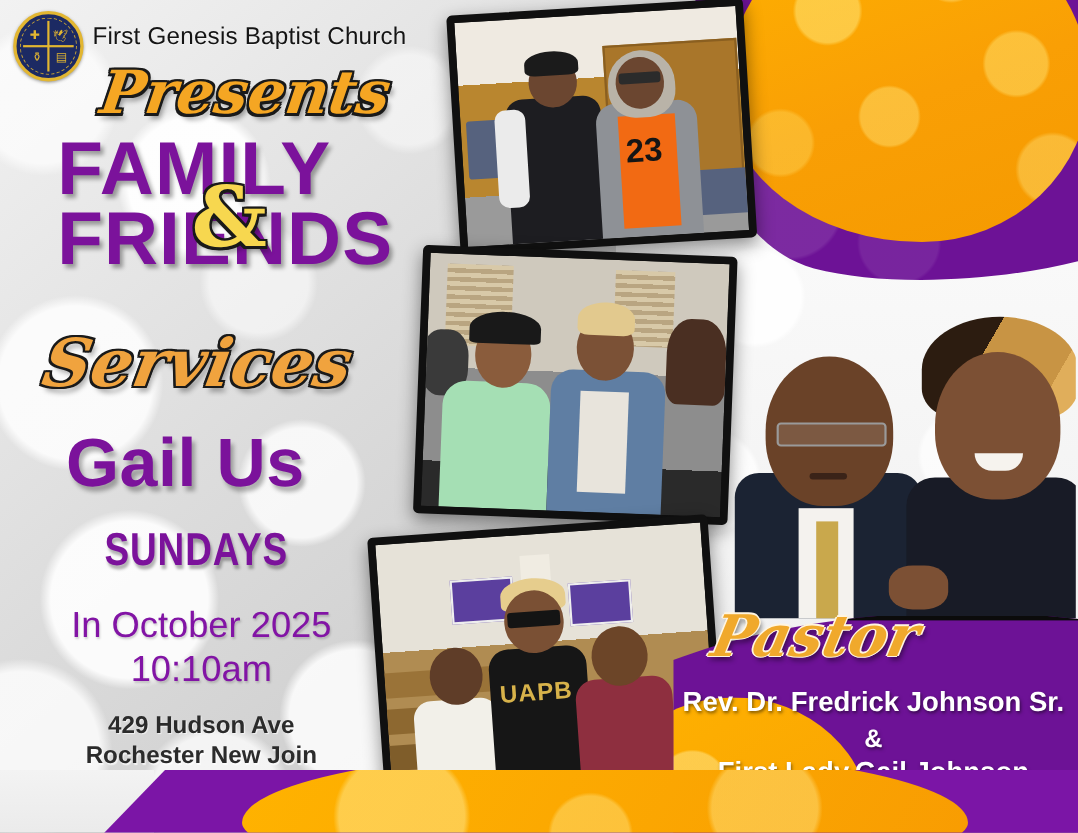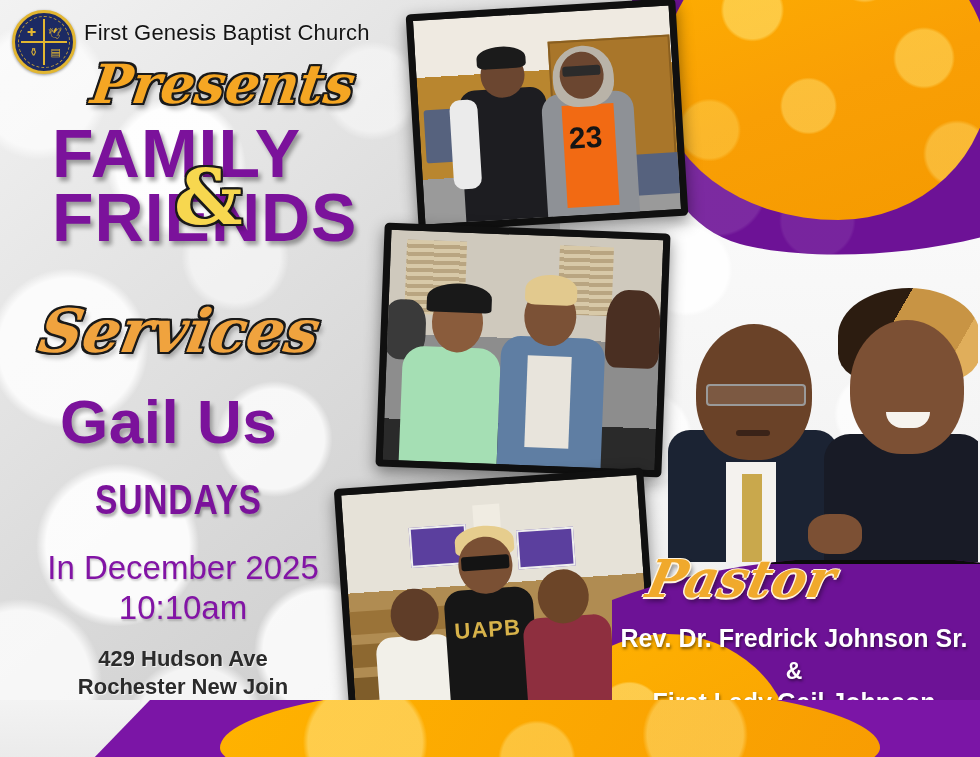--- a/index.html
+++ b/index.html
@@ -312,21 +312,21 @@
     <div class="title-line">FRIENDS</div>
     <div class="amp">&amp;</div>
   </div>
 
   <div class="services">Services</div>
 
   <div class="join-us">Gail Us</div>
   <div class="sundays">SUNDAYS</div>
 
   <div class="date-line">
-    <div>In December 2025</div>
+    <div>In October 2025</div>
     <div>10:10am</div>
   </div>
 
   <div class="address">
     <div>429 Hudson Ave</div>
     <div>Rochester New Join</div>
   </div>
 
   <div class="photo ph1">
     <div class="inner">

